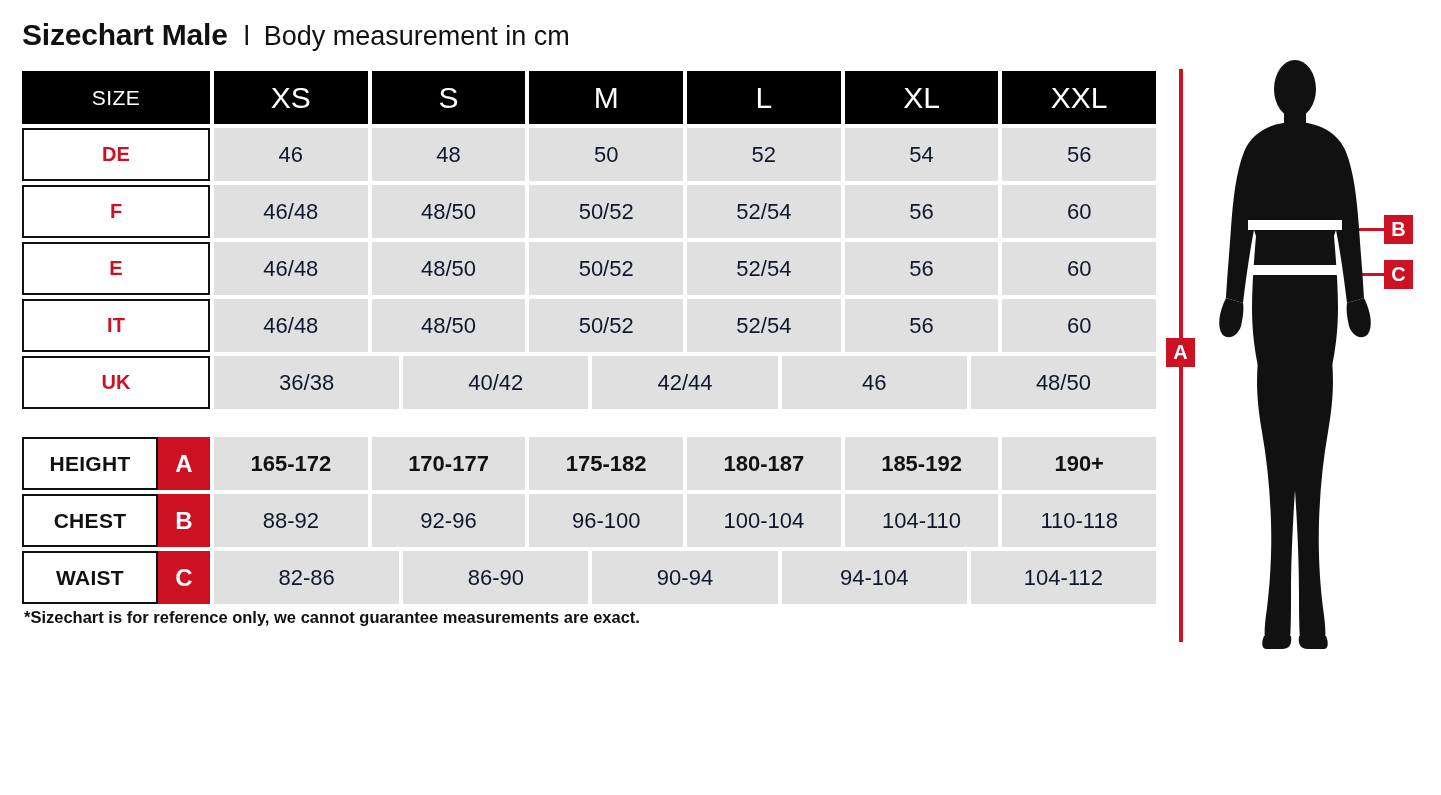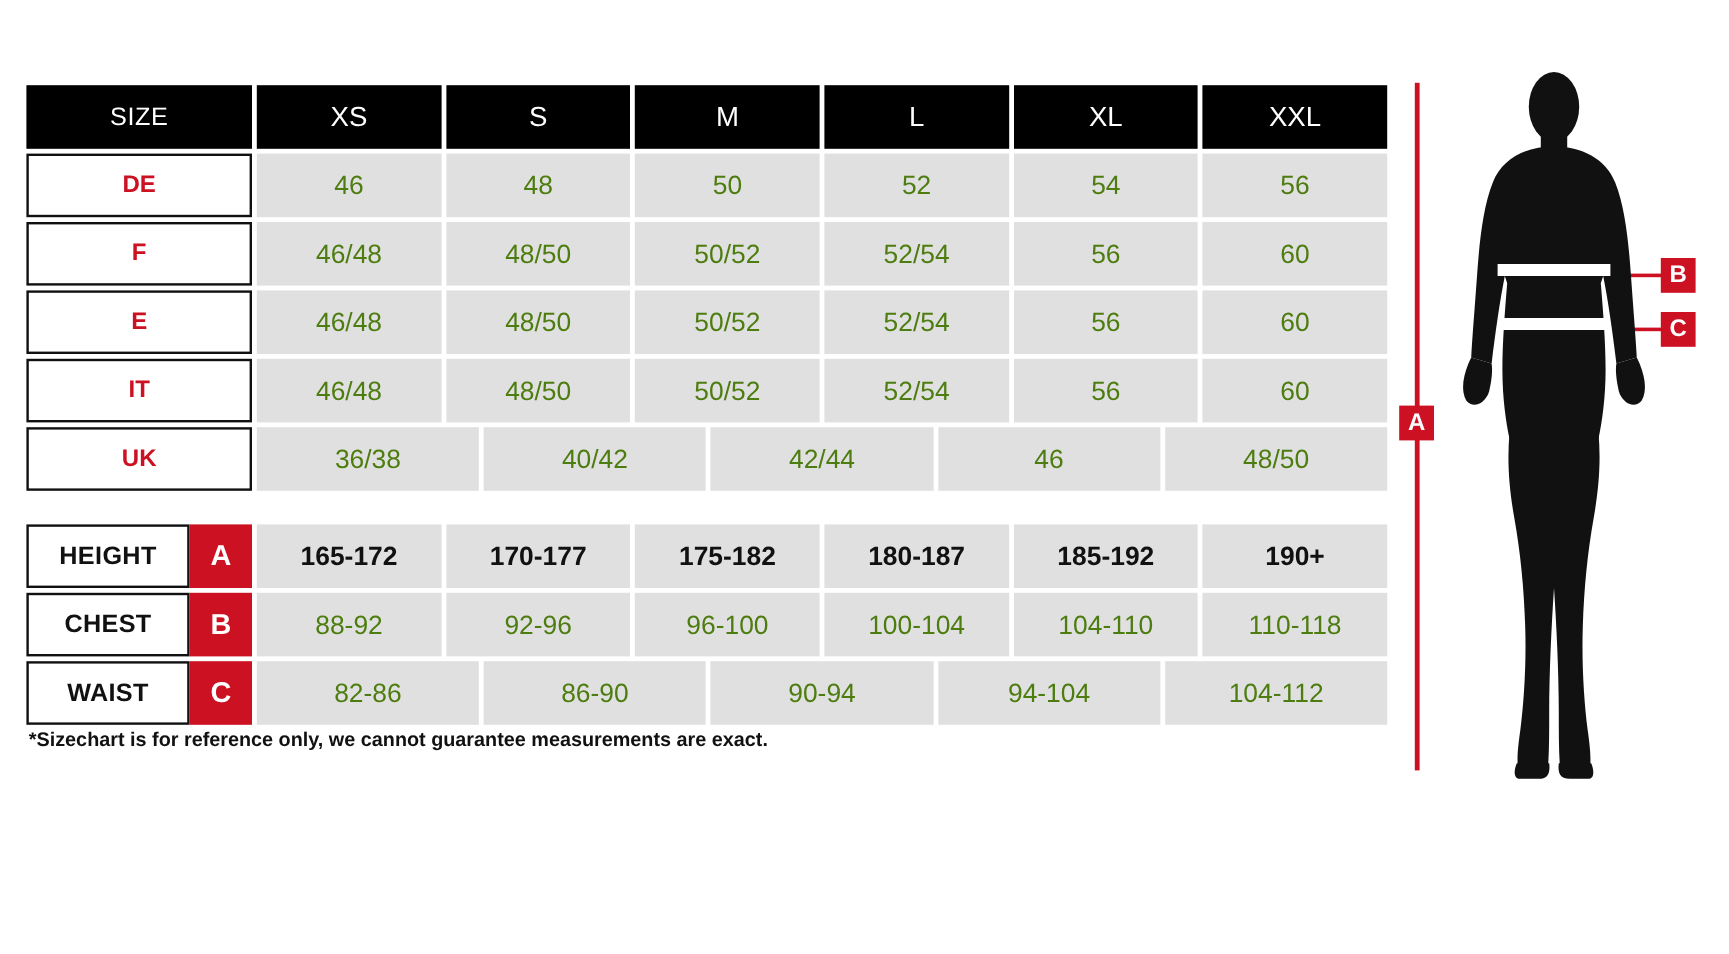--- a/index.html
+++ b/index.html
@@ -113,28 +113,28 @@
   }
 
   .cell {
     flex: 1;
     height: 53px;
     display: flex;
     align-items: center;
     justify-content: center;
     margin-right: 4px;
     font-size: 22px;
-    color: #4d7c0f;
+    color: #0f172a;
     background: #e0e0e0;
   }
   .cell:last-child { margin-right: 0; }
   .cell.hdr {
     background: #000000;
     color: #ffffff;
-    font-size: 23px;
+    font-size: 30px;
   }
   .cell.bold { font-weight: bold; color: #111111; }
 
   .spacer { height: 24px; }
 
   .footnote {
     position: absolute;
     left: 24px; top: 608px;
     font-size: 16.5px;
     font-weight: bold;
@@ -175,20 +175,25 @@
   .lead-b { left: 196px; top: 168px; width: 30px; }
   .lead-c { left: 196px; top: 213px; width: 30px; }
 
   .body-svg { position: absolute; left: 40px; top: 0px; }
 </style>
 </head>
 <body>
 
 <div id="page">
 
+  <div class="title-row">
+    <span class="title-main">Sizechart Male</span>
+    <span class="title-sep">l</span>
+    <span class="title-sub">Body measurement in cm</span>
+  </div>
 
   <div class="table">
 
     <div class="row">
       <div class="label-cell hdr-label">SIZE</div>
       <div class="cell hdr">XS</div>
       <div class="cell hdr">S</div>
       <div class="cell hdr">M</div>
       <div class="cell hdr">L</div>
       <div class="cell hdr">XL</div>

